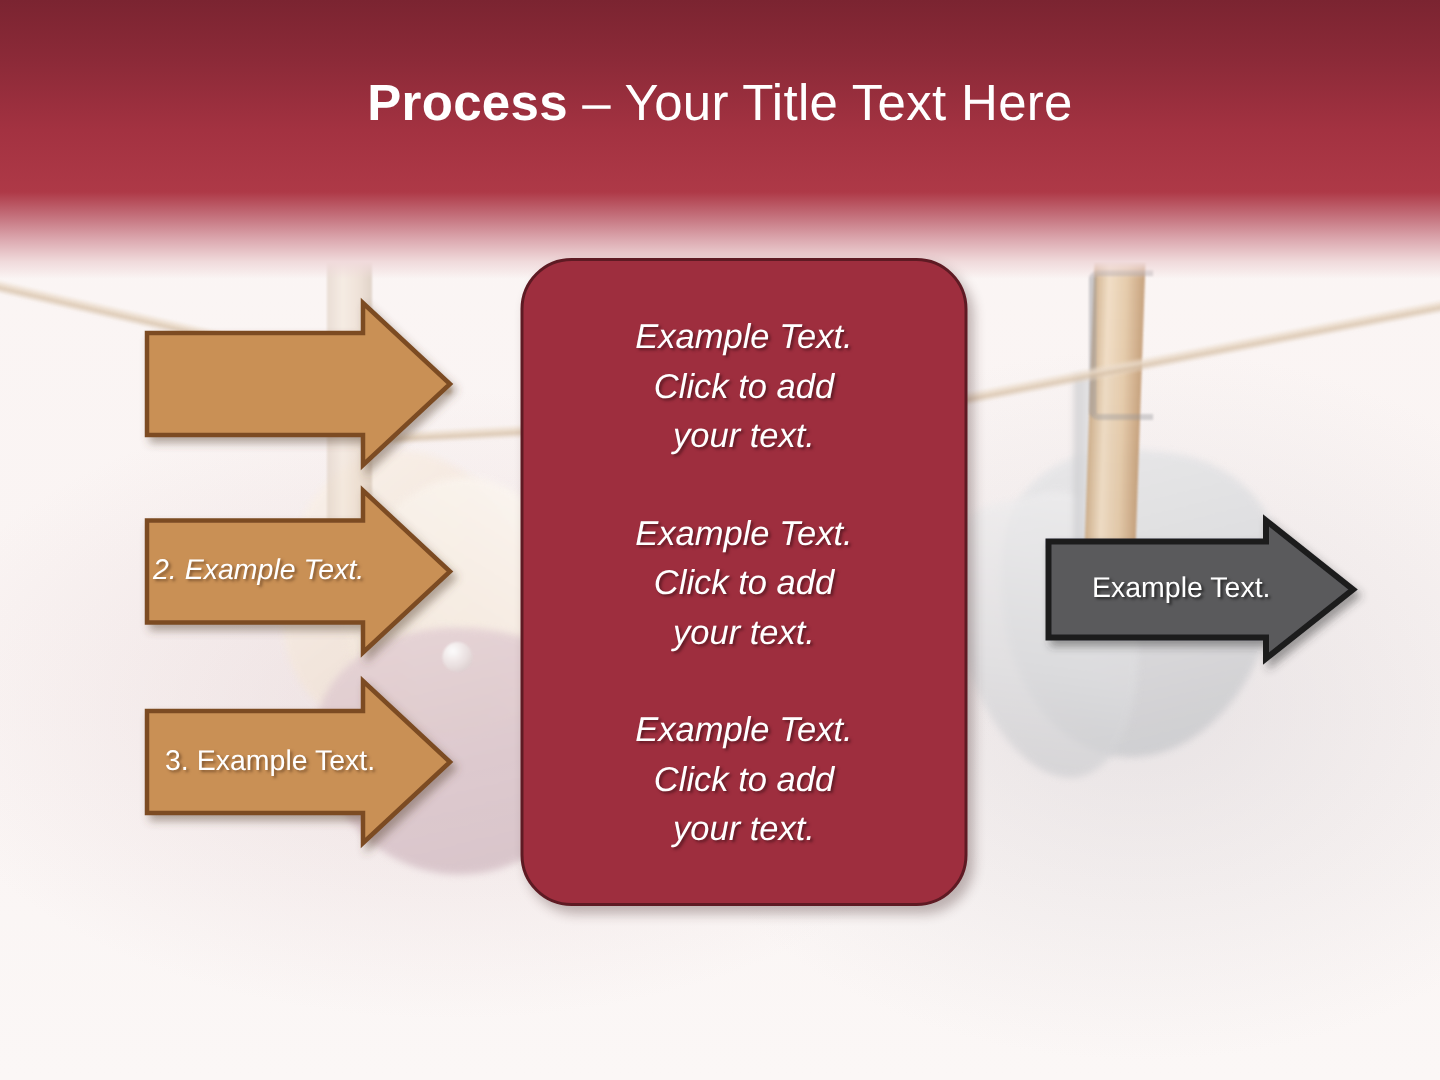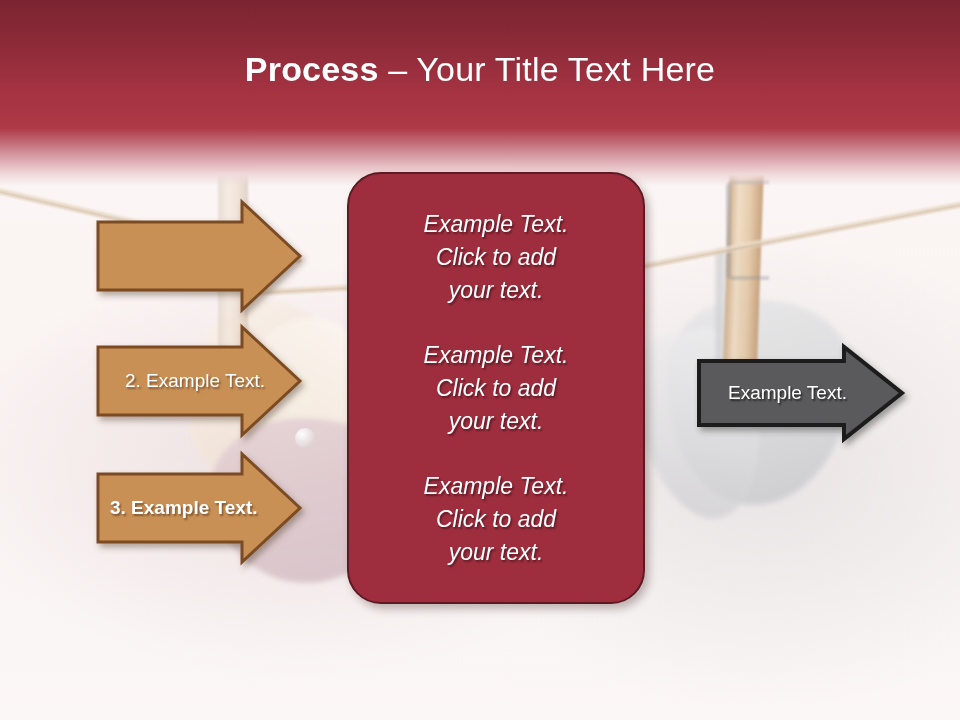--- a/index.html
+++ b/index.html
@@ -246,24 +246,24 @@
 
   <div class="arrow" style="left:96px; top:325px;">
     <svg width="206" height="112" viewBox="0 0 206 112">
       <defs>
         <filter id="sh2" x="-20%" y="-20%" width="150%" height="150%">
           <feDropShadow dx="3" dy="4" stdDeviation="3" flood-color="#5a4530" flood-opacity="0.45"></feDropShadow>
         </filter>
       </defs>
       <path d="M2,22 L146,22 L146,2 L204,56 L146,110 L146,90 L2,90 Z" fill="#C99055" stroke="#7B4B24" stroke-width="3" filter="url(#sh2)"></path>
     </svg>
-    <span class="arrow-label" style="left:29px; top:45px;">2. Example Text.</span>
-  </div>
-
-  <div class="arrow" style="left:96px; top:452px;font-weight:bold;">
+    <span class="arrow-label" style="left:6px; top:45px;font-style:italic;">2. Example Text.</span>
+  </div>
+
+  <div class="arrow" style="left:96px; top:452px;">
     <svg width="206" height="112" viewBox="0 0 206 112">
       <defs>
         <filter id="sh3" x="-20%" y="-20%" width="150%" height="150%">
           <feDropShadow dx="3" dy="4" stdDeviation="3" flood-color="#5a4530" flood-opacity="0.45"></feDropShadow>
         </filter>
       </defs>
       <path d="M2,22 L146,22 L146,2 L204,56 L146,110 L146,90 L2,90 Z" fill="#C99055" stroke="#7B4B24" stroke-width="3" filter="url(#sh3)"></path>
     </svg>
     <span class="arrow-label" style="left:14px; top:45px;">3. Example Text.</span>
   </div>

